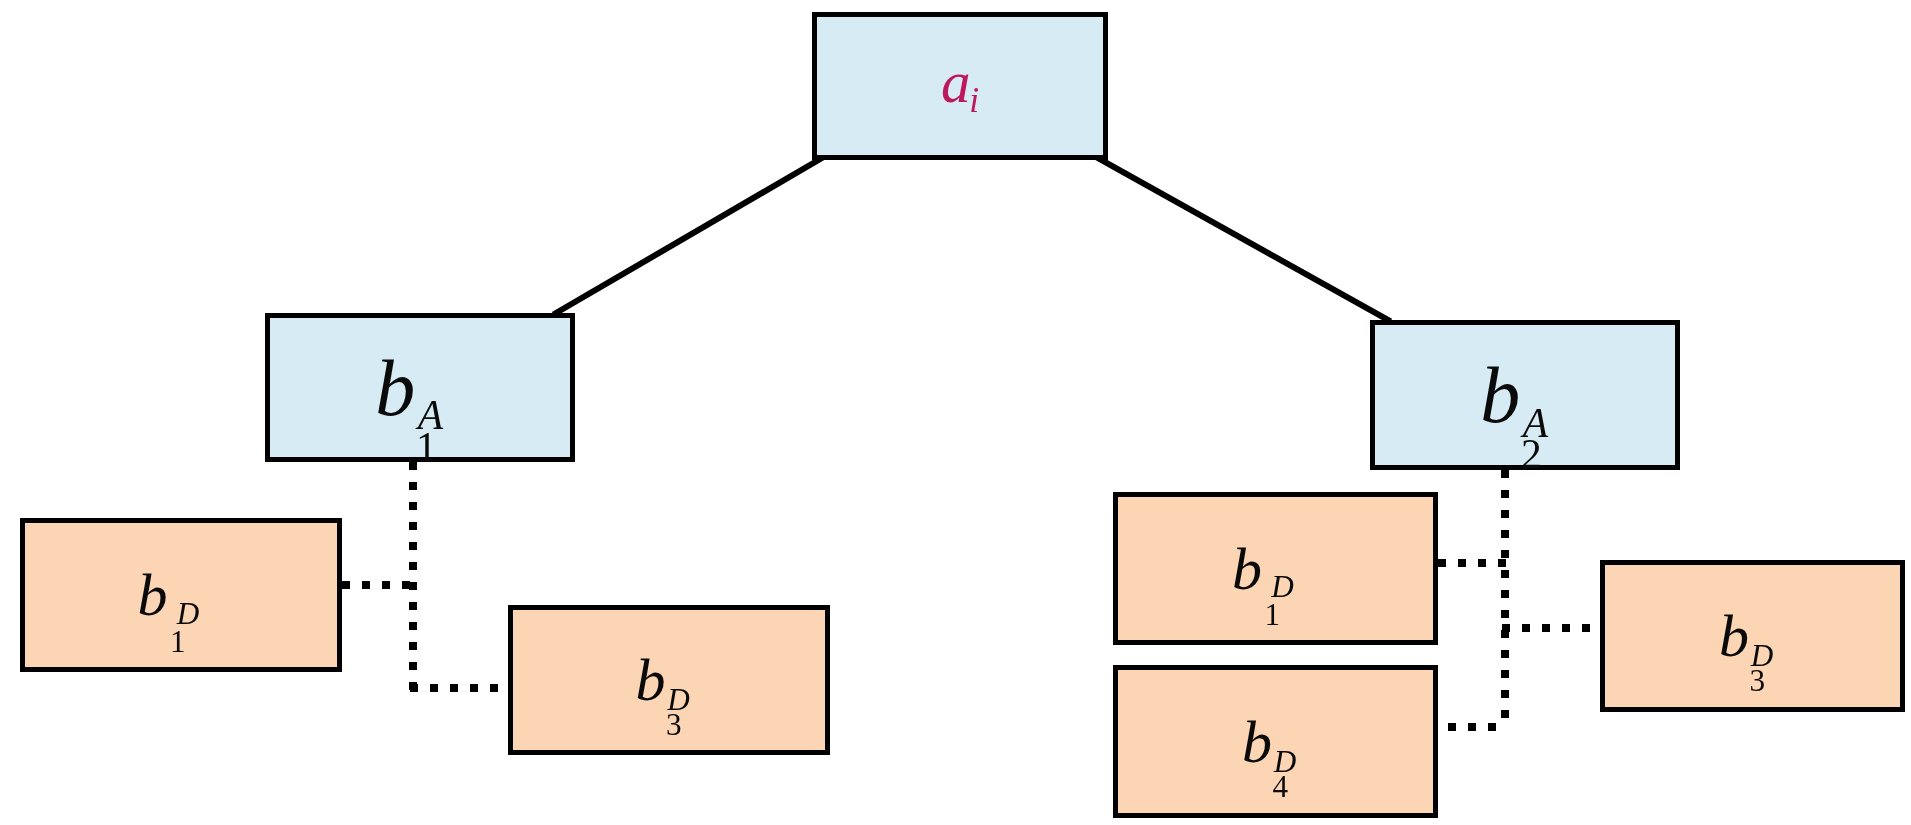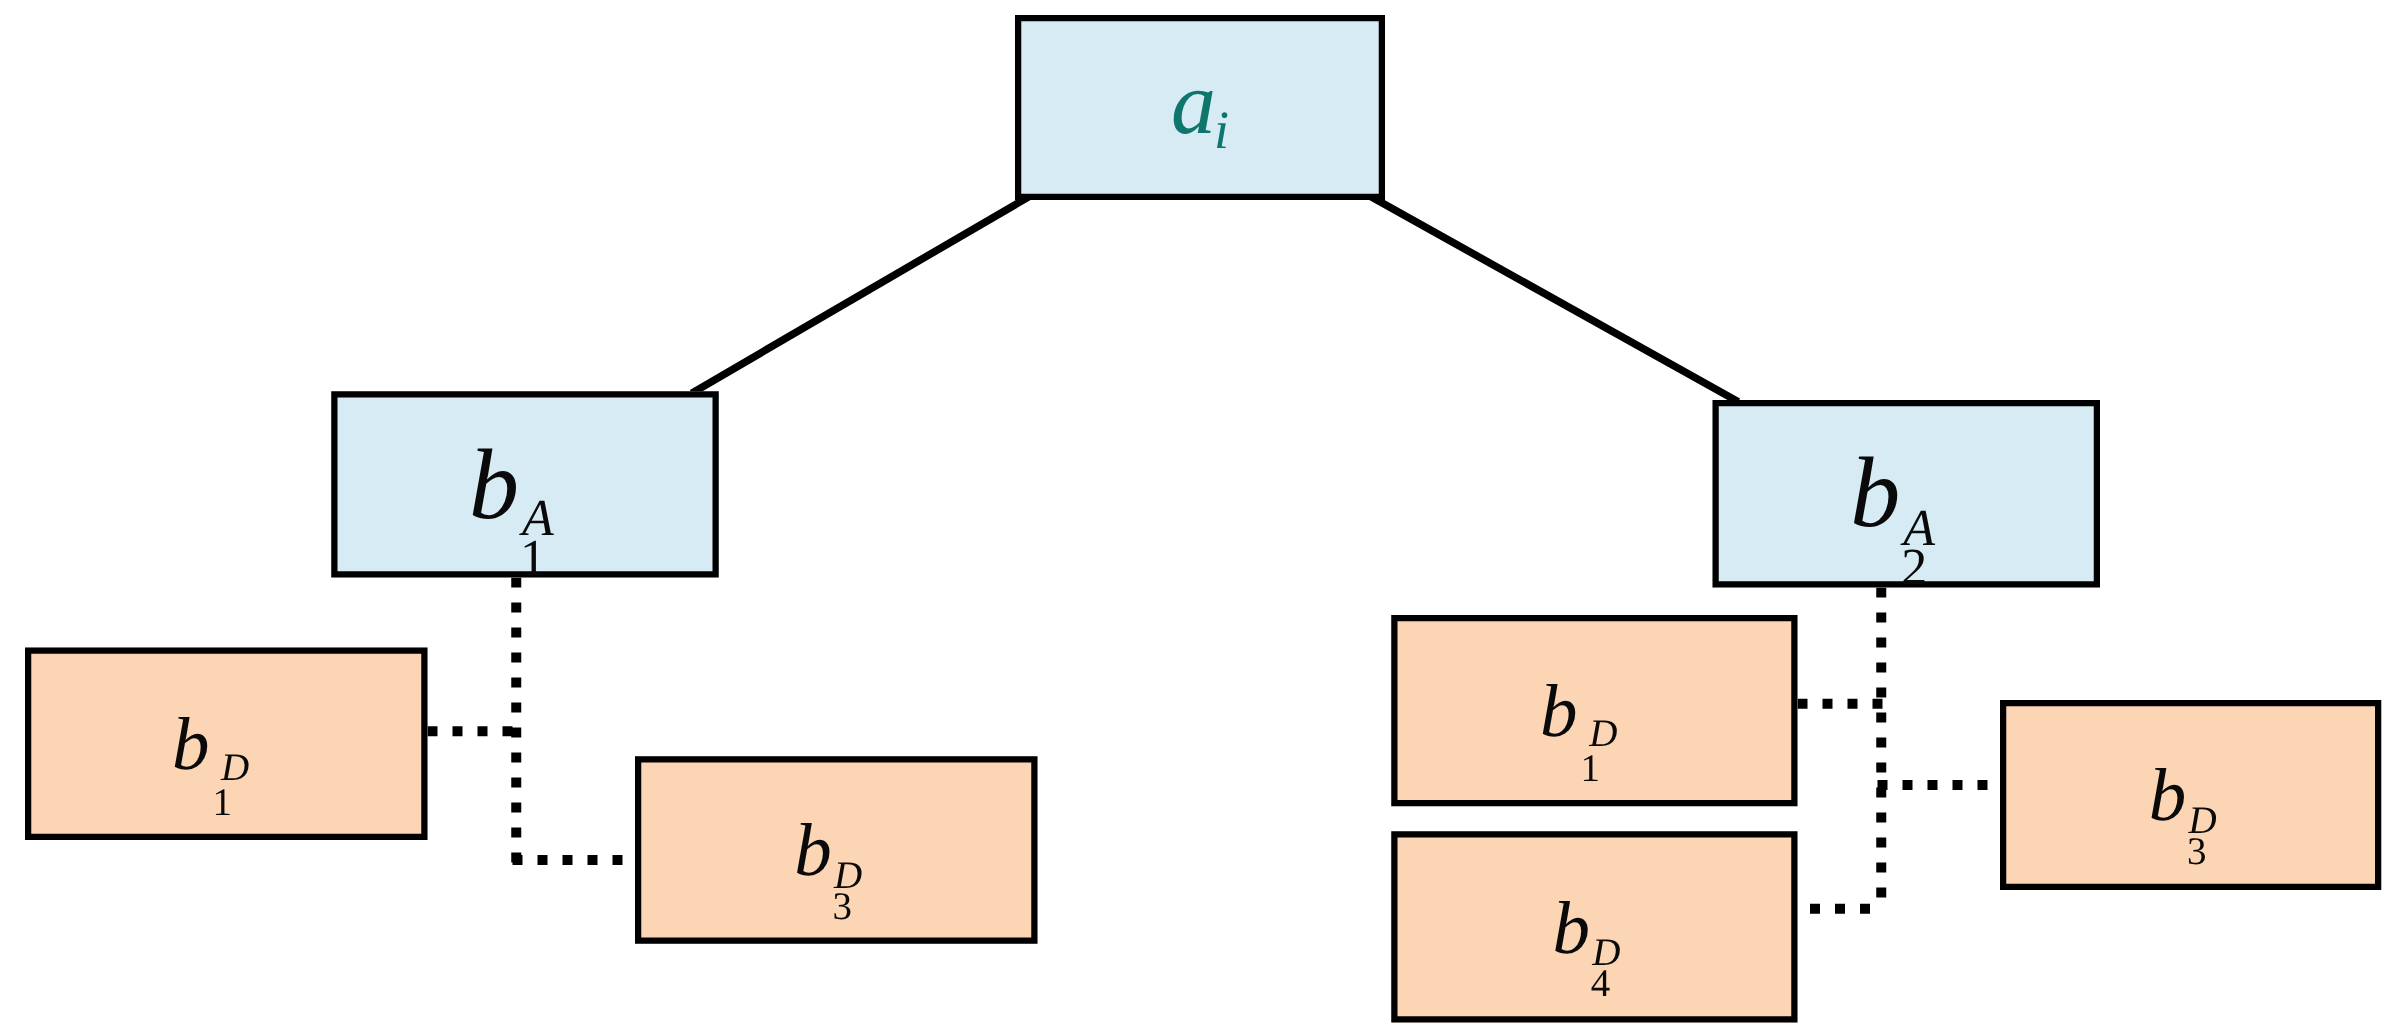--- a/index.html
+++ b/index.html
@@ -67,22 +67,22 @@
     position: absolute;
     font-style: normal;
     font-size: 0.52em;
     left: 0.02em;
   }
 
   
   .rootlabel {
     font-family: "Liberation Serif", "DejaVu Serif", serif;
     font-style: italic;
-    font-size: 72px;
-    color: #0f766e;
+    font-size: 59px;
+    color: #be185d;
     white-space: nowrap;
   }
   .rootlabel .rsub {
     font-size: 0.60em;
     font-style: italic;
     vertical-align: -0.28em;
     margin-left: -0.04em;
   }
 
   

